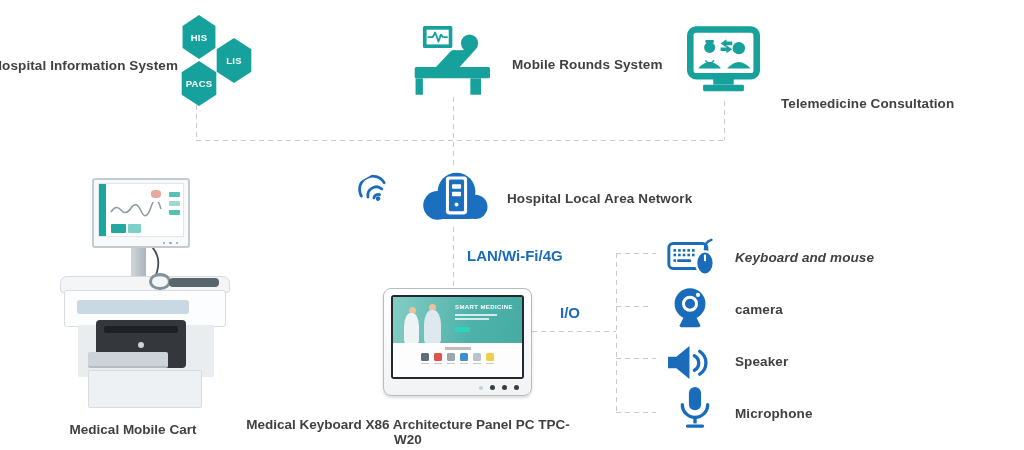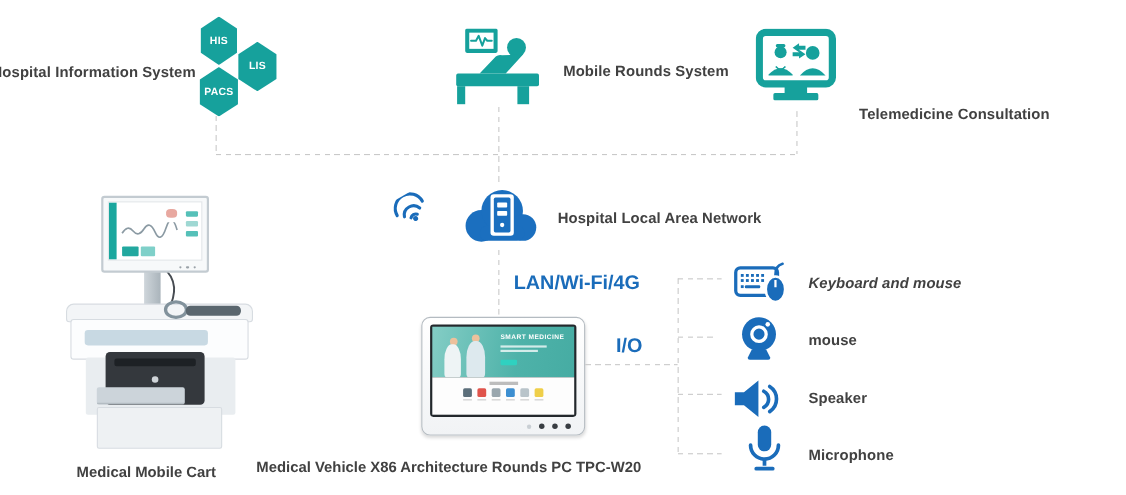--- a/index.html
+++ b/index.html
@@ -1,21 +1,21 @@
 <!DOCTYPE html>
 <html><head>
 <meta charset="utf-8">
 <style>
   html,body{margin:0;padding:0;background:#fff;}
   .canvas{position:relative;width:1024px;height:450px;background:#ffffff;overflow:hidden;
           font-family:"Liberation Sans",sans-serif;}
   .abs{position:absolute;}
   
   .lbl{position:absolute;font-size:13.5px;font-weight:600;color:#414141;white-space:nowrap;letter-spacing:.1px;}
-  .lbl-blue{position:absolute;font-size:18px;font-weight:600;color:#1a6cba;white-space:nowrap;}
+  .lbl-blue{position:absolute;font-size:15px;font-weight:600;color:#1a6cba;white-space:nowrap;}
   .caption{position:absolute;font-size:13.5px;font-weight:600;color:#414141;text-align:center;}
   
   .dash-h{position:absolute;height:1px;background:repeating-linear-gradient(90deg,#c9c9c9 0,#c9c9c9 5px,transparent 5px,transparent 9px);}
   .dash-v{position:absolute;width:1px;background:repeating-linear-gradient(180deg,#c9c9c9 0,#c9c9c9 5px,transparent 5px,transparent 9px);}
   
   .hex{position:absolute;display:flex;align-items:center;justify-content:center;
        background:#16a19c;color:#fff;font-weight:700;font-size:9.5px;letter-spacing:.2px;
        clip-path:polygon(50% 0%,93.3% 25%,93.3% 75%,50% 100%,6.7% 75%,6.7% 25%);}
   
   .wifi{transform:rotate(-30deg);}
@@ -228,21 +228,21 @@
   <div class="lbl" style="left:735px;top:250px;font-style:italic;">Keyboard and mouse</div>
 
   <span class="abs" style="left:671px;top:286px;">
     <svg width="38" height="43" viewBox="0 0 40 46">
       <circle cx="20" cy="19" r="16.5" fill="#1a6cba"></circle>
       <circle cx="20" cy="19" r="7" fill="none" stroke="#fff" stroke-width="3.2"></circle>
       <circle cx="28.5" cy="9.5" r="2.2" fill="#fff"></circle>
       <path d="M13,34 h14 l4,8 a2,2 0 0 1 -2,2 h-18 a2,2 0 0 1 -2,-2 z" fill="#1a6cba"></path>
     </svg>
   </span>
-  <div class="lbl" style="left:735px;top:302px;">mouse</div>
+  <div class="lbl" style="left:735px;top:302px;">camera</div>
 
   <span class="abs" style="left:666px;top:344px;">
     <svg width="45" height="37" viewBox="0 0 46 38">
       <path d="M2,13 v12 h8.5 L24,36 V2 L10.5,13 Z" fill="#1a6cba"></path>
       <path d="M29,12 a8.5,8.5 0 0 1 0,15" fill="none" stroke="#1a6cba" stroke-width="3.4" stroke-linecap="round"></path>
       <path d="M34.5,7.5 a14,14 0 0 1 0,23.5" fill="none" stroke="#1a6cba" stroke-width="3.4" stroke-linecap="round"></path>
     </svg>
   </span>
   <div class="lbl" style="left:735px;top:354px;">Speaker</div>
 
@@ -290,15 +290,15 @@
     <div class="c-bay"></div>
     <div class="c-printer">
       <div class="p-slot"></div>
       <div class="p-dot"></div>
     </div>
     <div class="c-tray"></div>
     <div class="c-pedestal"></div>
   </div>
 
   <div class="caption" style="left:33px;top:422px;width:200px;">Medical Mobile Cart</div>
-  <div class="caption" style="left:233px;top:417px;width:350px;">Medical Vehicle X86 Architecture Rounds PC TPC-W20</div>
+  <div class="caption" style="left:233px;top:417px;width:350px;">Medical Keyboard X86 Architecture Panel PC TPC-W20</div>
 
 </div>
 
 </body></html>

